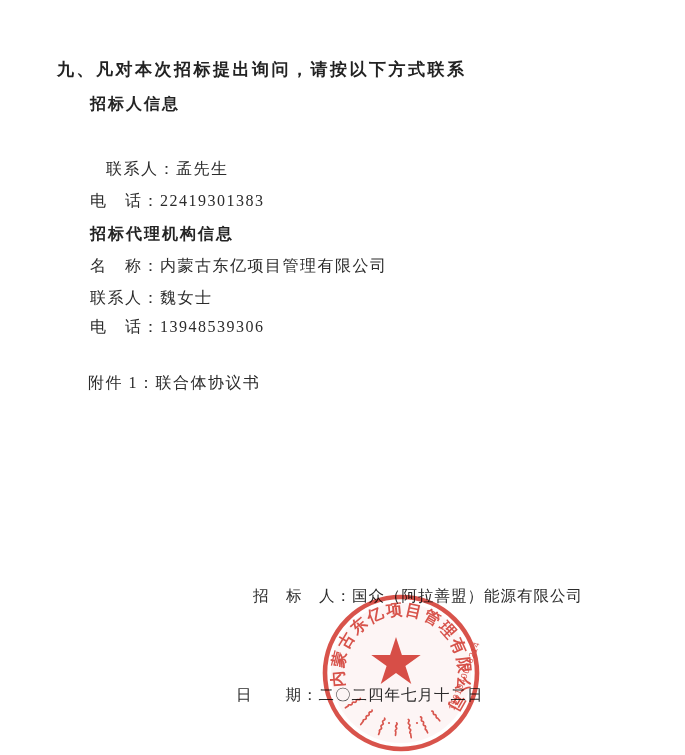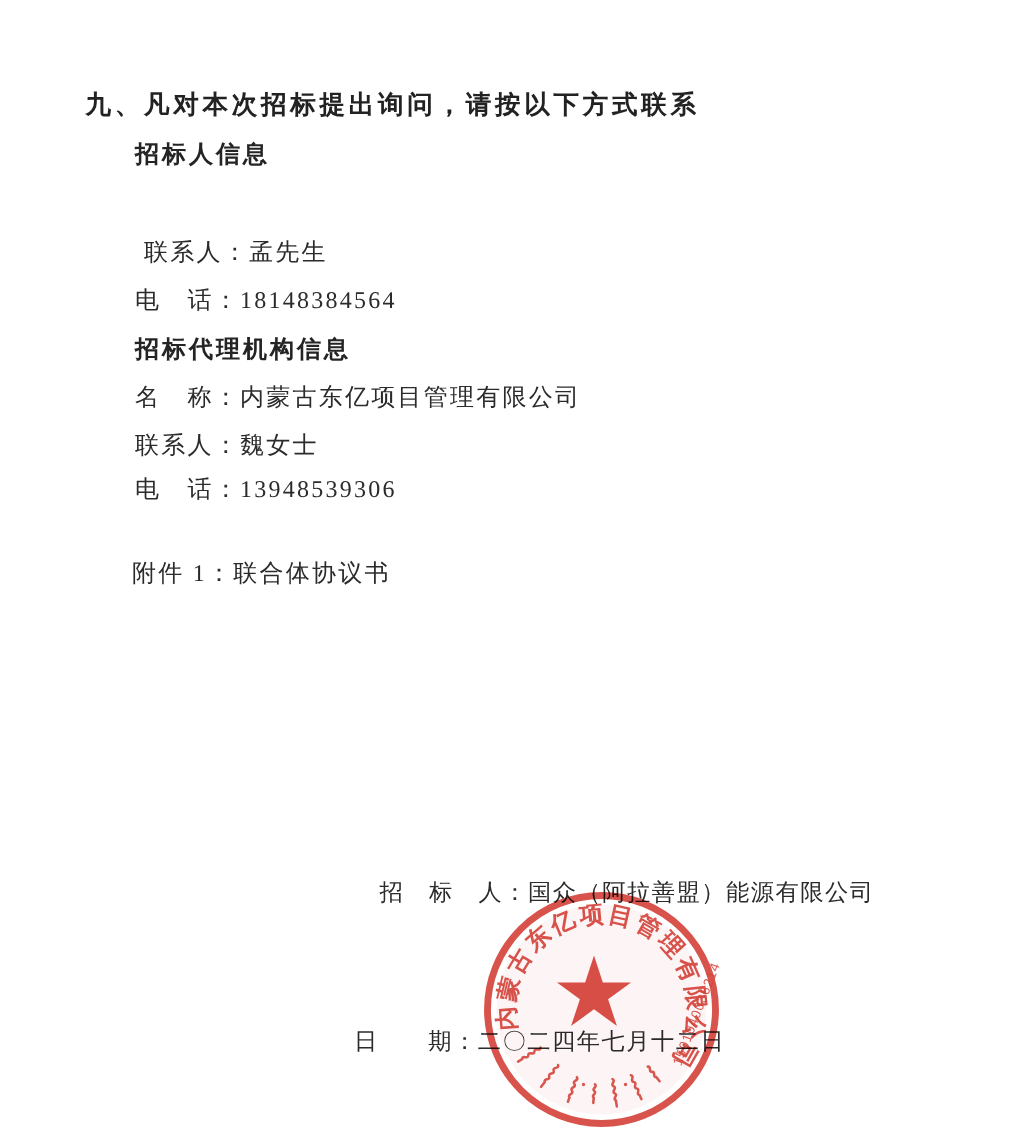--- a/index.html
+++ b/index.html
@@ -30,25 +30,25 @@
 </style>
 </head>
 <body>
 
 <div class="page">
 
   <div class="line hei doc-heading" style="left:57px; top:61px;">九、凡对本次招标提出询问，请按以下方式联系</div>
 
   <div class="line hei sec-title" style="left:90px; top:96px;">招标人信息</div>
 
-  <div class="line row" style="left:96px; top:161px;">
+  <div class="line row" style="left:106px; top:161px;">
     <span>联系人：</span><span>孟先生</span>
   </div>
   <div class="line row" style="left:90px; top:193px;">
-    <span>电　话：</span><span>18148384564</span>
+    <span>电　话：</span><span>22419301383</span>
   </div>
 
   <div class="line row" style="left:90px; top:258px;">
     <span>名　称：</span><span>内蒙古东亿项目管理有限公司</span>
   </div>
 
   <div class="line hei sec-title" style="left:90px; top:226px;">招标代理机构信息</div>
   <div class="line row" style="left:90px; top:290px;">
     <span>联系人：</span><span>魏女士</span>
   </div>

